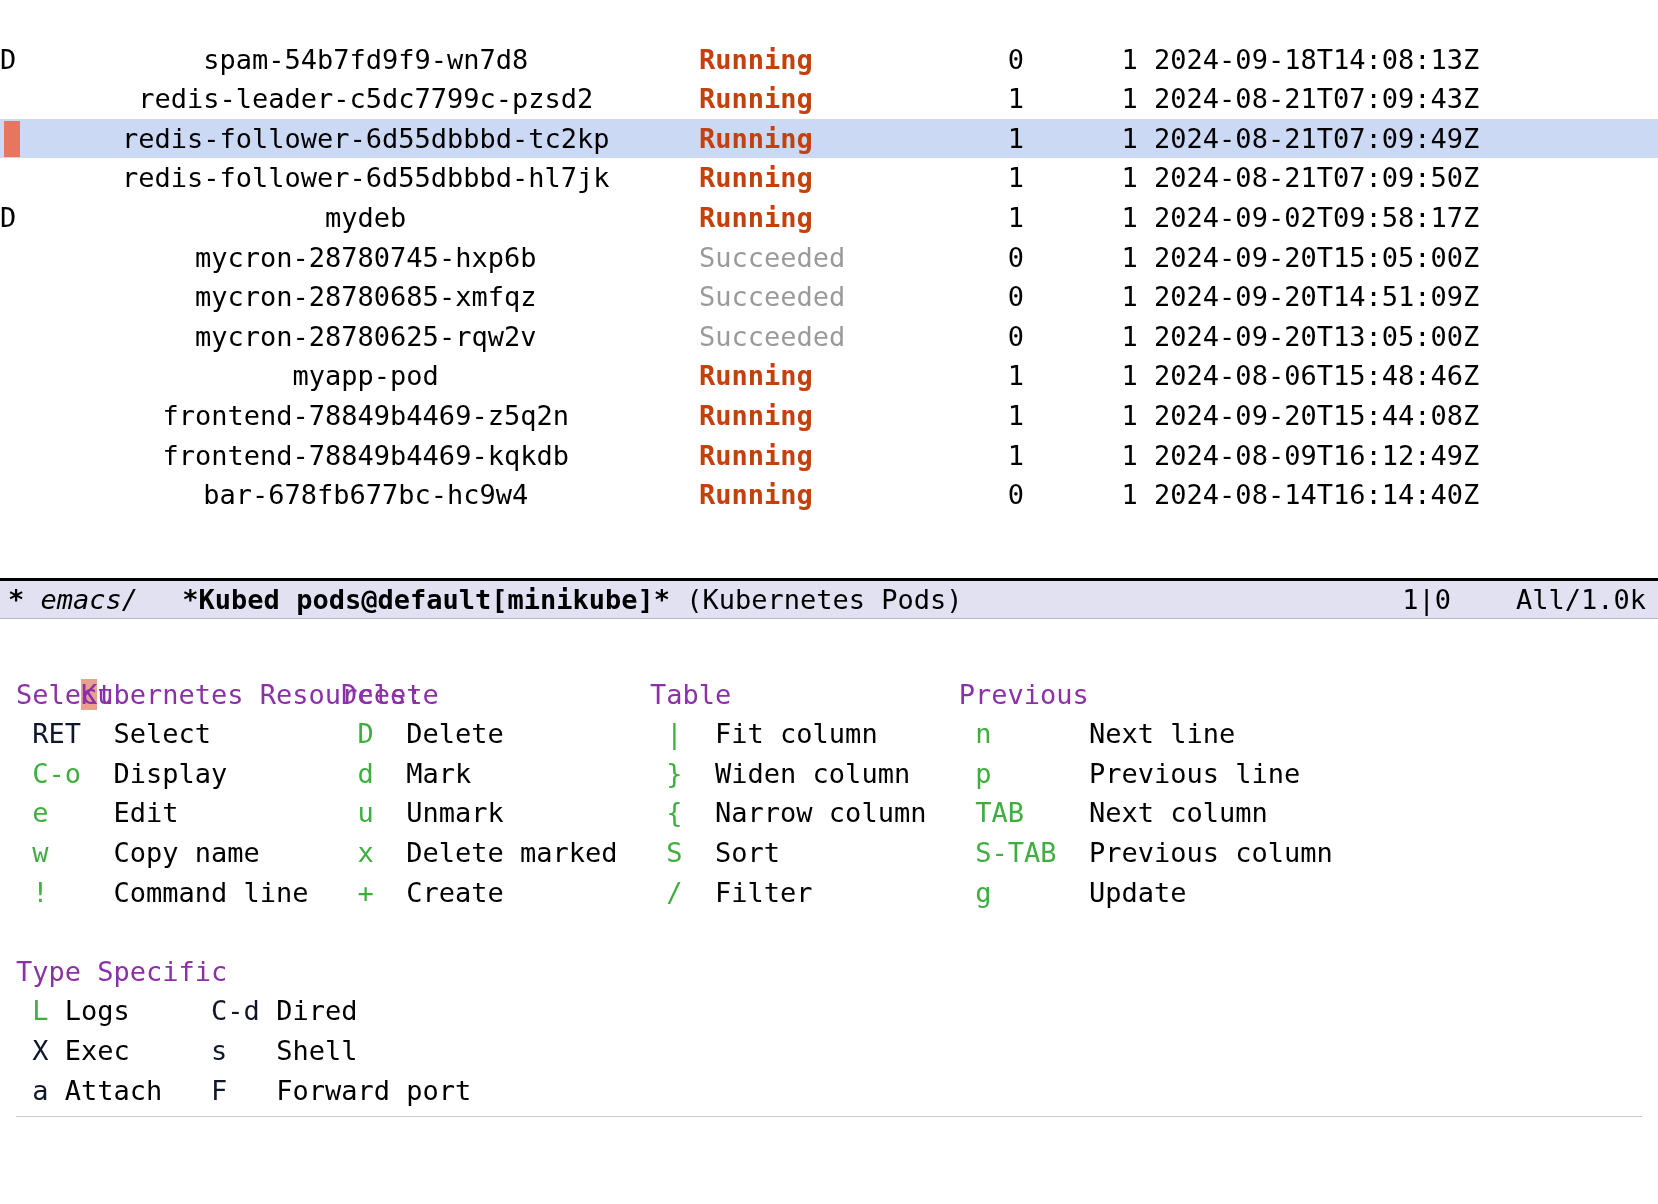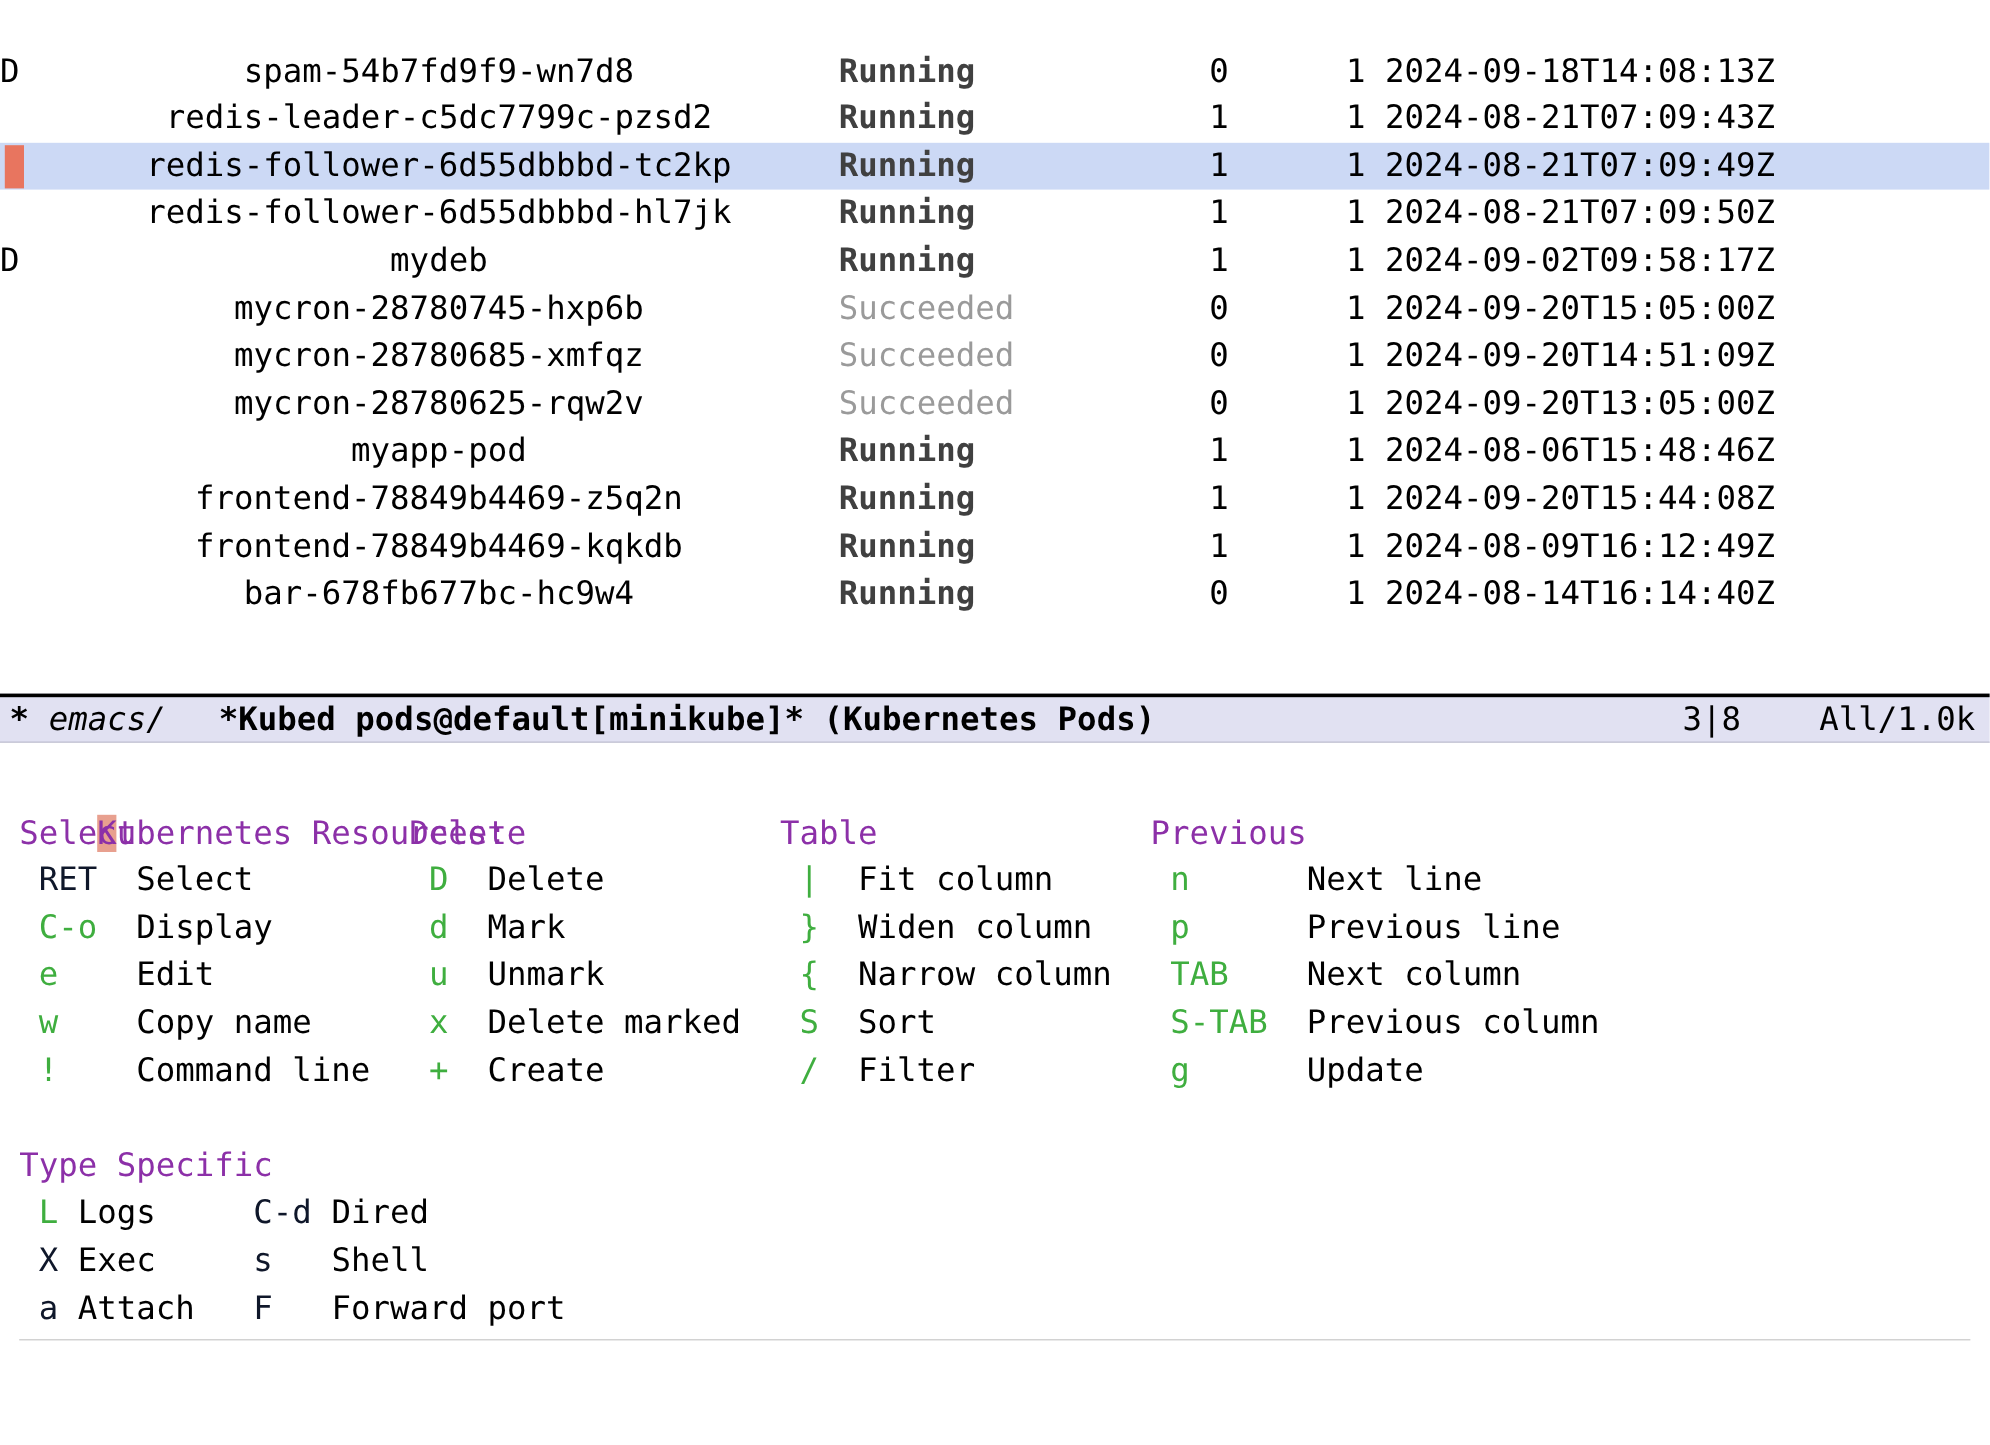--- a/index.html
+++ b/index.html
@@ -60,42 +60,42 @@
 
   .c-flag   { display: inline-block; width: 2ch;  text-align: left;  }
   .c-name   { display: inline-block; width: 41ch; text-align: center;  }
   .c-phase  { display: inline-block; width: 13ch; text-align: left;  }
   .c-ready  { display: inline-block; width: 7ch;  text-align: right; }
   .c-total  { display: inline-block; width: 7ch;  text-align: right; }
   .c-start  { display: inline-block; width: 22ch; text-align: left;  padding-left: 1ch;}
 
   .hdr-row .c-ready, .hdr-row .c-total { text-align: right; }
 
-  .ph-running   { color: #404040; font-weight: bold; }
+  .ph-running   { color: #c2410c; font-weight: bold; }
   .ph-succeeded { color: #9a9a9a; font-weight: normal; }
 
   
   .modeline {
     position: relative;
     height: 41px;
     background: #e1e1f2;
     border-top: 3px solid #000000;
     border-bottom: 1px solid #b4b4c8;
     white-space: pre;
     font-weight: bold;
     color: #000000;
     display: flex;
     align-items: center;
     box-sizing: border-box;
     padding: 0 12px 0 8px;
   }
   .ml-star { font-weight: bold; }
   .ml-emacs { font-style: italic; font-weight: normal; }
   .ml-buf  { font-weight: bold; margin-left: 28px; }
-  .ml-mode { font-weight: bold; }
+  .ml-mode { font-weight: normal; }
   .ml-spacer { flex: 1 1 auto; }
   .ml-right { font-weight: normal; white-space: pre; }
 
   
   .help-pane {
     position: relative;
     background: #ffffff;
     padding: 16px;
     height: 544px;
     overflow: hidden;
@@ -139,21 +139,21 @@
       <div class="row"><span class="cells"><span class="c-flag"> </span><span class="c-name">myapp-pod</span><span class="c-phase ph-running">Running</span><span class="c-ready">1</span><span class="c-total">1</span><span class="c-start">2024-08-06T15:48:46Z</span></span></div>
       <div class="row"><span class="cells"><span class="c-flag"> </span><span class="c-name">frontend-78849b4469-z5q2n</span><span class="c-phase ph-running">Running</span><span class="c-ready">1</span><span class="c-total">1</span><span class="c-start">2024-09-20T15:44:08Z</span></span></div>
       <div class="row"><span class="cells"><span class="c-flag"> </span><span class="c-name">frontend-78849b4469-kqkdb</span><span class="c-phase ph-running">Running</span><span class="c-ready">1</span><span class="c-total">1</span><span class="c-start">2024-08-09T16:12:49Z</span></span></div>
       <div class="row"><span class="cells"><span class="c-flag"> </span><span class="c-name">bar-678fb677bc-hc9w4</span><span class="c-phase ph-running">Running</span><span class="c-ready">0</span><span class="c-total">1</span><span class="c-start">2024-08-14T16:14:40Z</span></span></div>
     </div>
 </div>
 
 <div class="modeline">
   <span class="ml-star">*</span><span class="spc"> </span><span class="ml-emacs">emacs/</span><span class="spc"> </span><span class="ml-buf">*Kubed pods@default[minikube]*</span><span class="spc"> </span><span class="ml-mode">(Kubernetes Pods)</span>
   <span class="ml-spacer"></span>
-  <span class="ml-right">3|8</span><span class="spc">    </span><span class="ml-right">All/1.0k</span>
+  <span class="ml-right">1|0</span><span class="spc">    </span><span class="ml-right">All/1.0k</span>
 </div>
 
 <div class="help-pane">
   <div class="help-line">
     <span class="cursor-char">K</span><span class="sect">ubernetes Resources:</span>
   </div>
   <div id="help-grid">
       <div class="help-line"><span class="sect">Select              </span><span class="sect">Delete             </span><span class="sect">Table              </span><span class="sect">Previous              </span></div>
       <div class="help-line"><span> </span><span class="key-r">RET </span><span> </span><span>Select        </span><span> </span><span class="key-g">D </span><span> </span><span>Delete         </span><span> </span><span class="key-g">| </span><span> </span><span>Fit column     </span><span> </span><span class="key-g">n     </span><span> </span><span>Next line     </span></div>
       <div class="help-line"><span> </span><span class="key-g">C-o </span><span> </span><span>Display       </span><span> </span><span class="key-g">d </span><span> </span><span>Mark           </span><span> </span><span class="key-g">} </span><span> </span><span>Widen column   </span><span> </span><span class="key-g">p     </span><span> </span><span>Previous line </span></div>

